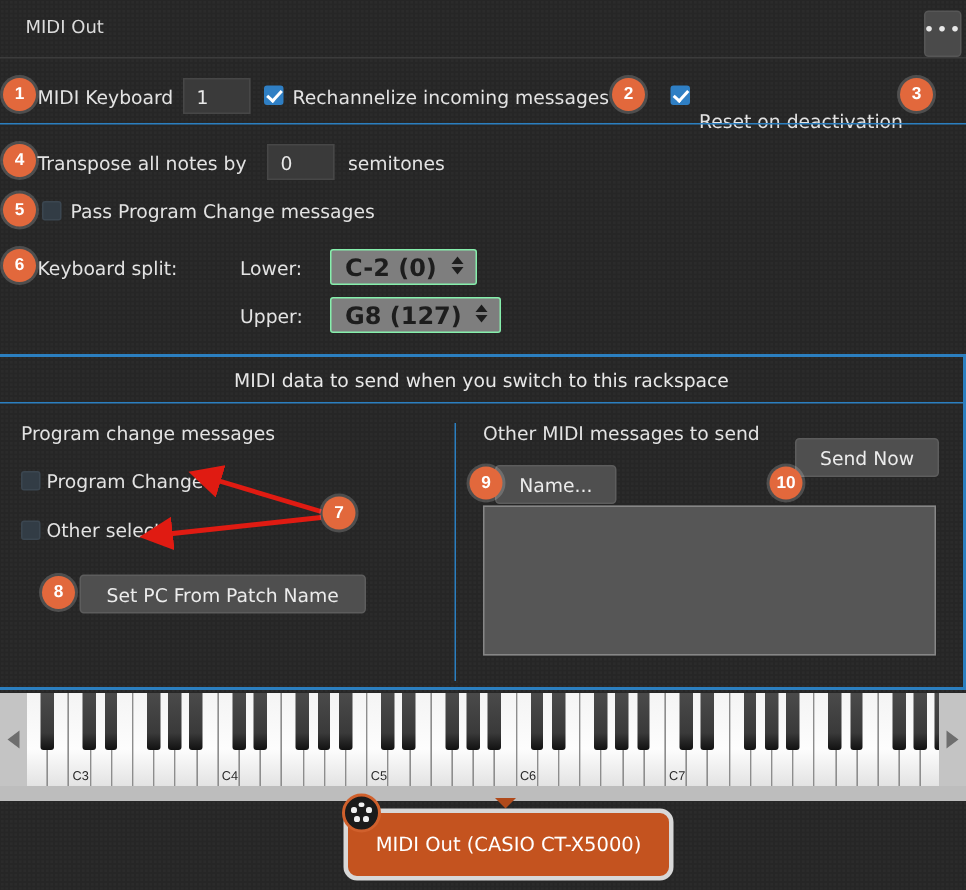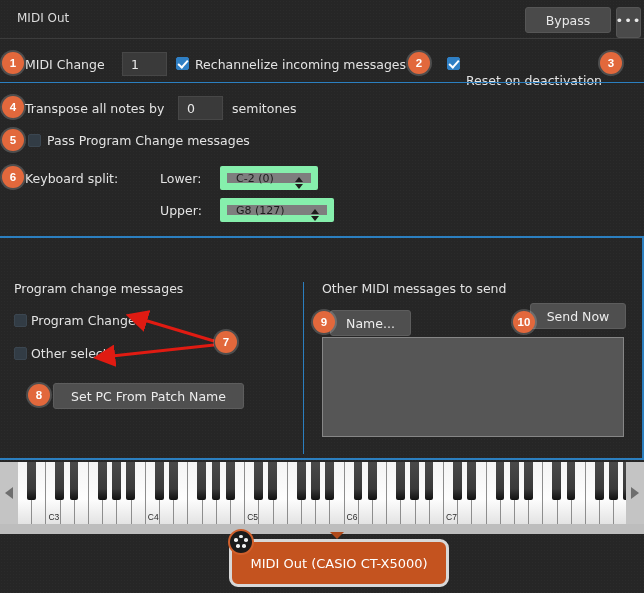--- a/index.html
+++ b/index.html
@@ -38,23 +38,23 @@
   .numfield{position:absolute;background:#3a3a3a;border:1px solid #474747;
     color:#e9e9e9;font-size:12.5px;display:flex;align-items:center;
     padding-left:8px;box-sizing:border-box;cursor:text;}
   .cbx{position:absolute;width:13px;height:13px;border-radius:2px;box-sizing:border-box;cursor:pointer;}
   .cbx.on{background:#2f7fc4;border:1px solid #2f7fc4;}
   .cbx.on:after{content:"";position:absolute;left:3px;top:0px;width:4px;height:8px;
     border:solid #fff;border-width:0 2px 2px 0;transform:rotate(42deg);}
   .cbx.off{background:#323c45;border:1px solid #3b4650;}
   .cbl{position:absolute;font-size:12.5px;color:#e3e3e3;cursor:pointer;white-space:nowrap;}
 
-  .combo{position:absolute;height:24px;background:#7e7e7e;border:7px solid #86efac;
-    border-radius:2px;color:#1d1d1d;font-size:11px;display:flex;align-items:center;
-    padding-left:9px;box-sizing:border-box;cursor:pointer;}
+  .combo{position:absolute;height:24px;background:#7e7e7e;border:1px solid #86efac;
+    border-radius:2px;color:#1d1d1d;font-size:16px;display:flex;align-items:center;
+    padding-left:9px;box-sizing:border-box;cursor:pointer;font-weight:bold;}
   .combo .arr{position:absolute;right:8px;top:4px;display:flex;flex-direction:column;
     gap:2px;align-items:center;}
   .combo .arr i{display:block;width:0;height:0;border-left:4px solid transparent;
     border-right:4px solid transparent;}
   .combo .arr i.up{border-bottom:5px solid #1d1d1d;}
   .combo .arr i.dn{border-top:5px solid #1d1d1d;}
 
   .pbtn{position:absolute;height:24px;border-radius:3px;background:#4f4f4f;
     border:1px solid #5d5d5d;color:#ececec;font-size:12.5px;
     display:flex;align-items:center;justify-content:center;cursor:pointer;}
@@ -103,27 +103,26 @@
   
   #anno{position:absolute;left:0;top:0;width:644px;height:593px;pointer-events:none;z-index:35;}
 </style>
 </head>
 <body>
 
 <div class="noise"></div>
 
 <div id="titlebar">
   <div id="title-text">MIDI Out</div>
-  <div class="hdr-btn" id="bypass-btn">Bypass</div>
   <div class="hdr-btn" id="more-btn">•••</div>
 </div>
 <div class="hrule" style="top:38px"></div>
 
 <div class="badge" style="left:2px;top:52px">1</div>
-<div class="lbl" style="left:25px;top:57px">MIDI Change</div>
+<div class="lbl" style="left:25px;top:57px">MIDI Keyboard</div>
 <div class="numfield" style="left:122px;top:52px;width:45px;height:24px">1</div>
 
 <div class="cbx on" style="left:176px;top:57px"></div>
 <div class="cbl" style="left:195px;top:57px">Rechannelize incoming messages</div>
 <div class="badge" style="left:408px;top:52px">2</div>
 
 <div class="cbx on" style="left:447px;top:57px"></div>
 <div class="cbl" style="left:466px;top:73px">Reset on deactivation</div>
 <div class="badge" style="left:600px;top:52px">3</div>
 
@@ -151,38 +150,39 @@
 <div class="lbl" style="left:160px;top:203px">Upper:</div>
 <div class="combo" style="left:220px;top:198px;width:114px">
   <span>G8 (127)</span>
   <span class="arr">
       <i class="up"></i>
       <i class="dn"></i>
     </span>
 </div>
 
 <div id="midi-panel">
+  <div id="panel-head">MIDI data to send when you switch to this rackspace</div>
   <div id="vdiv"></div>
 </div>
 
 <div class="lbl" style="left:14px;top:281px">Program change messages</div>
 <div class="cbx off" style="left:14px;top:314px"></div>
 <div class="cbl" style="left:31px;top:313px">Program Change</div>
 <div class="cbx off" style="left:14px;top:347px"></div>
 <div class="cbl" style="left:31px;top:346px">Other select</div>
 <div class="badge" style="left:215px;top:331px">7</div>
 
 <div class="badge" style="left:28px;top:384px">8</div>
 <div class="pbtn" style="left:53px;top:383px;width:189px">Set PC From Patch Name</div>
 
 <div class="lbl" style="left:322px;top:281px">Other MIDI messages to send</div>
 <div class="badge" style="left:313px;top:311px">9</div>
 <div class="pbtn" style="left:330px;top:310px;width:79px">Name...</div>
 <div class="badge" style="left:513px;top:311px">10</div>
-<div class="pbtn" style="left:530px;top:303px;width:94px">Send Now</div>
+<div class="pbtn" style="left:530px;top:292px;width:94px">Send Now</div>
 <div id="msg-box"></div>
 
 <div id="kbd">
   <div id="kbd-scroll-l">
       <i></i>
     </div>
   <div id="kbd-scroll-r">
       <i></i>
     </div>
   <div id="keys">

